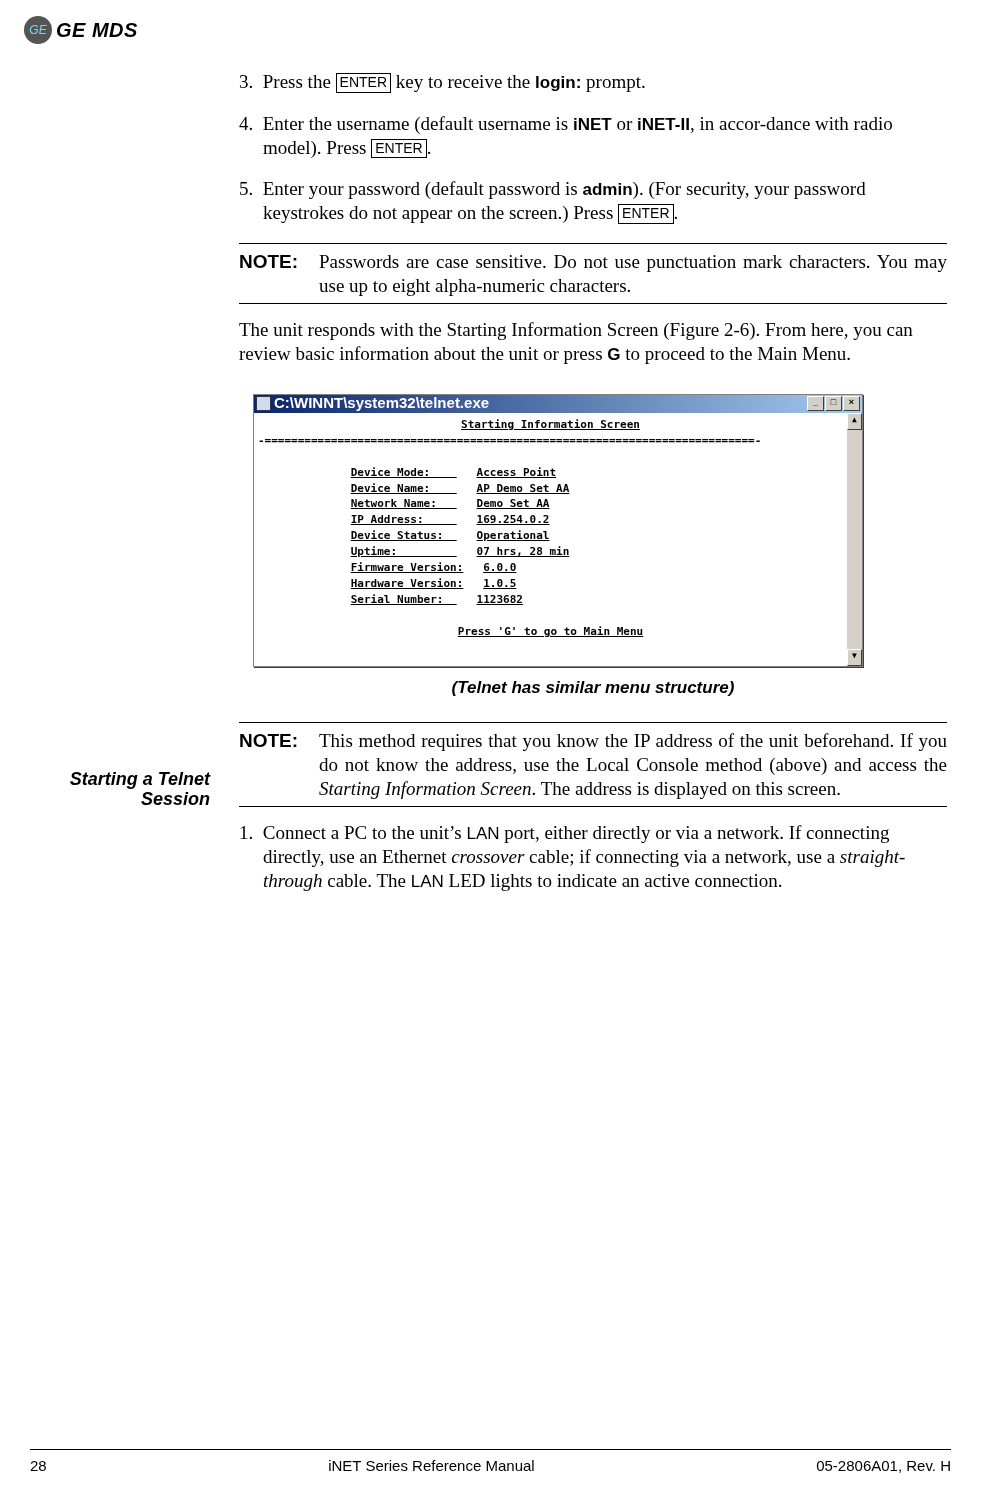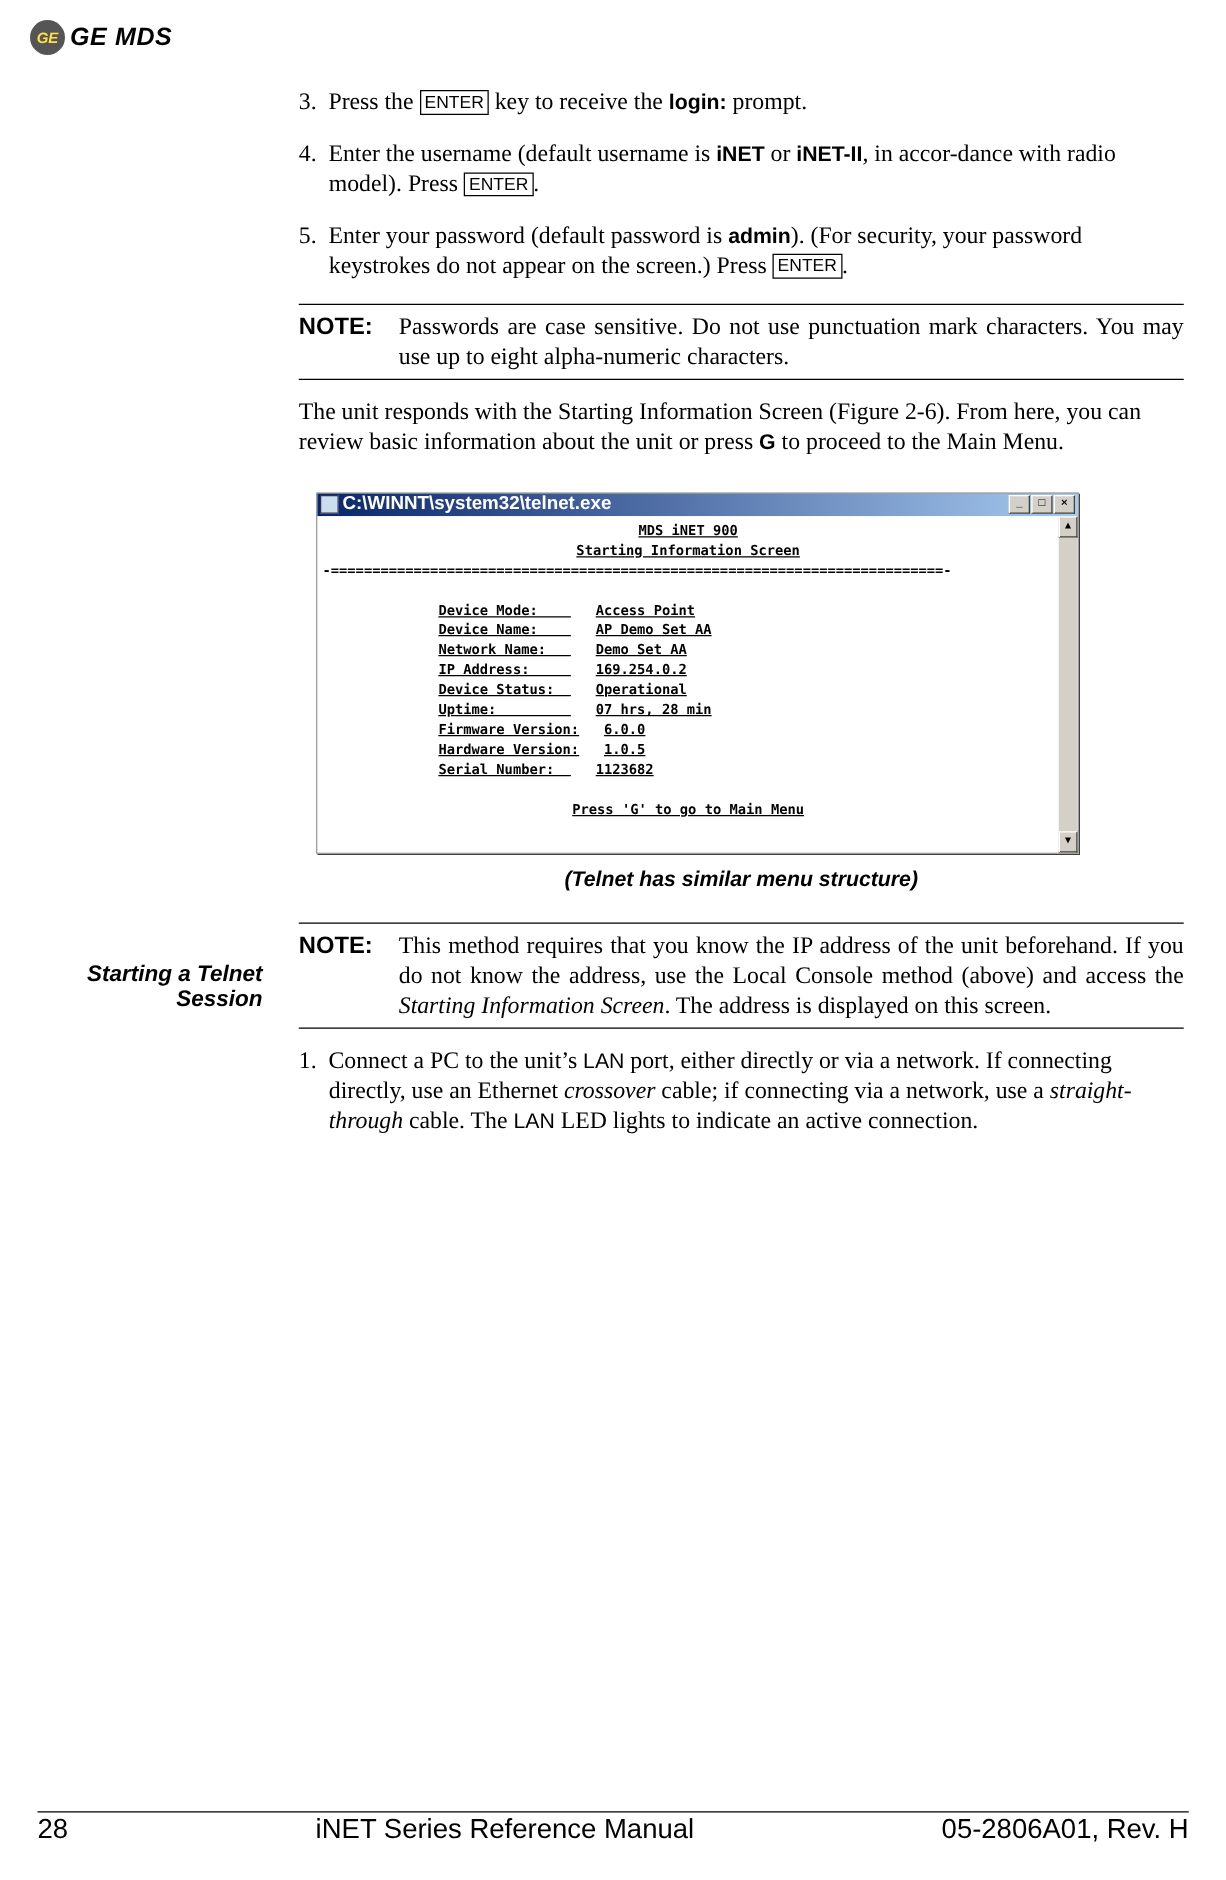--- a/index.html
+++ b/index.html
@@ -25,23 +25,23 @@
     gap: 4px;
   }
   .ge-badge {
     width: 28px;
     height: 28px;
     border-radius: 50%;
     background: #555;
     display: inline-flex;
     align-items: center;
     justify-content: center;
-    color: #fde047;
+    color: #7dd3fc;
     font-family: Arial, sans-serif;
-    font-weight: bold;
+    font-weight: normal;
     font-size: 12px;
     font-style: italic;
     text-align: right;
   }
   .ge-mds {
     font-family: Arial, sans-serif;
     font-size: 20px;
     font-style: italic;
     font-weight: 600;
     letter-spacing: 0.5px;
@@ -216,21 +216,21 @@
   }
   em { font-style: italic; }
   .footer {
     position: absolute;
     bottom: 28px;
     left: 30px;
     right: 30px;
     display: flex;
     justify-content: space-between;
     font-family: Arial, Helvetica, sans-serif;
-    font-size: 22px;
+    font-size: 15px;
     text-align: center;
   }
   .footer-rule {
     position: absolute;
     bottom: 54px;
     left: 30px;
     right: 30px;
     border-top: 1px solid #000;
   }
 </style>
@@ -271,21 +271,21 @@
         <span class="tn-icon"></span>
         <span class="tn-title">C:\WINNT\system32\telnet.exe</span>
       </div>
       <div class="tn-buttons">
         <span class="tn-btn">_</span>
         <span class="tn-btn">□</span>
         <span class="tn-btn">×</span>
       </div>
     </div>
     <div class="tn-body-wrap">
-      <div class="tn-body"><div class="tn-center"><span class="underline">MDS iNET 900</span></div><div class="tn-center"><span class="underline">Starting Information Screen</span></div><span>-==========================================================================-</span>
+      <div class="tn-body"><div class="tn-center"><span class="underline">Starting Information Screen</span></div><span>-==========================================================================-</span>
 <div id="tn-rows">
               <span class="underline">Device Mode:    </span>   <span class="underline">Access Point</span>
               <span class="underline">Device Name:    </span>   <span class="underline">AP Demo Set AA</span>
               <span class="underline">Network Name:   </span>   <span class="underline">Demo Set AA</span>
               <span class="underline">IP Address:     </span>   <span class="underline">169.254.0.2</span>
               <span class="underline">Device Status:  </span>   <span class="underline">Operational</span>
               <span class="underline">Uptime:         </span>   <span class="underline">07 hrs, 28 min</span>
               <span class="underline">Firmware Version:</span>   <span class="underline">6.0.0</span>
               <span class="underline">Hardware Version:</span>   <span class="underline">1.0.5</span>
               <span class="underline">Serial Number:  </span>   <span class="underline">1123682</span>

